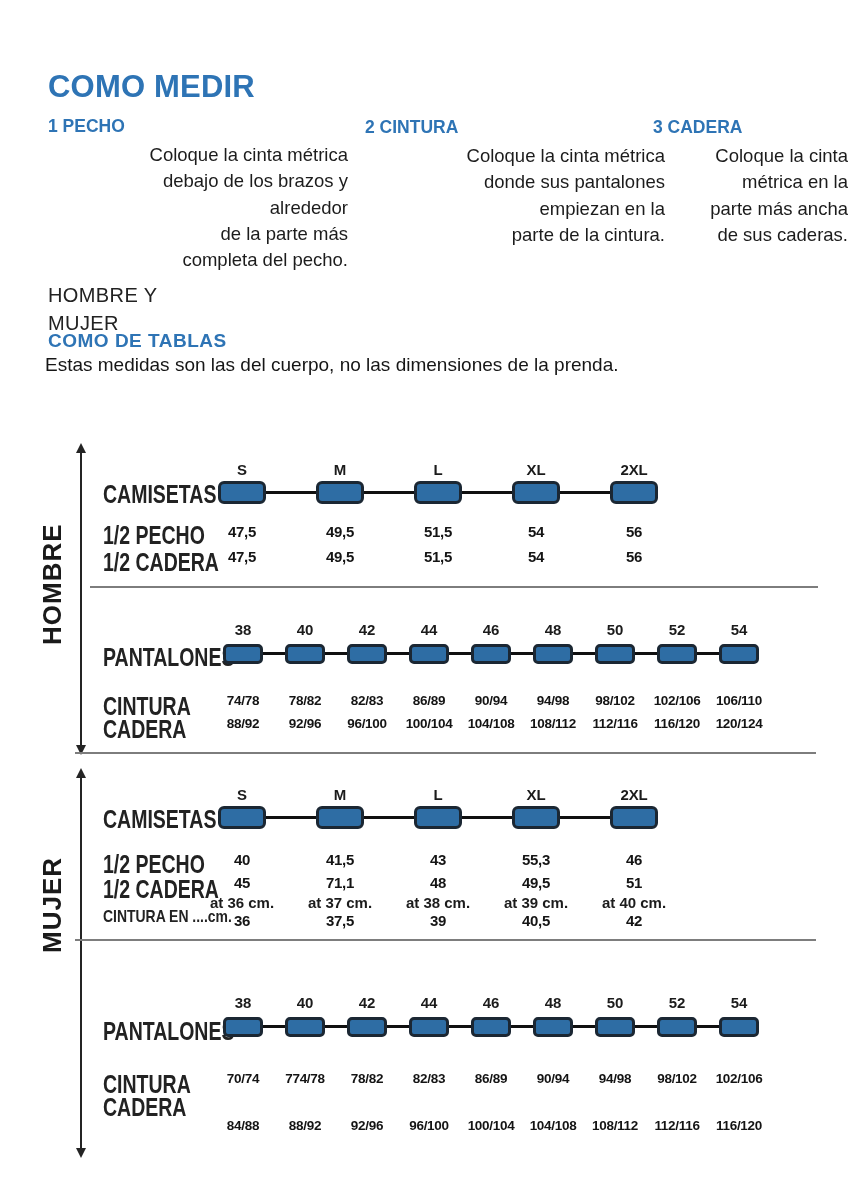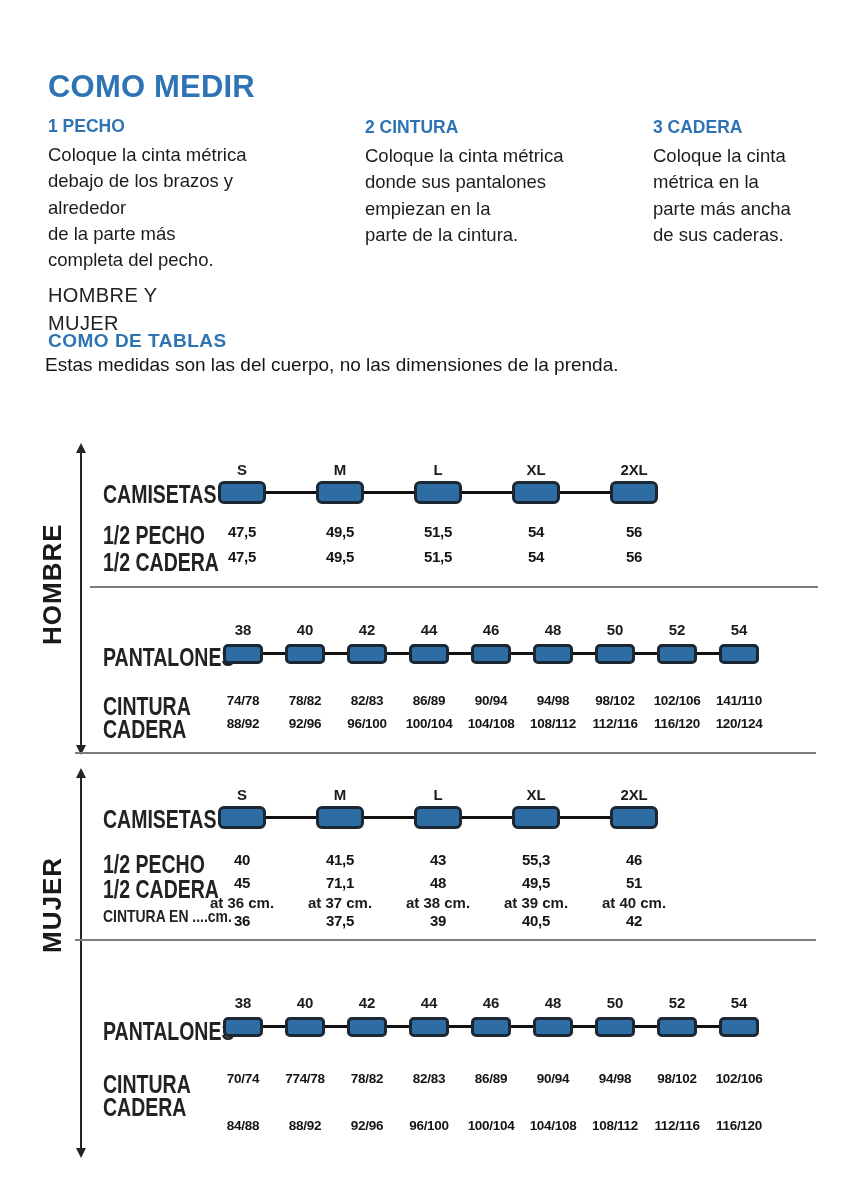--- a/index.html
+++ b/index.html
@@ -3,21 +3,21 @@
 <meta charset="utf-8">
 <style>
   html,body {margin:0; padding:0;}
   body {width:848px; height:1200px; background:#ffffff; position:relative;
         font-family:"Liberation Sans", sans-serif; color:#1c1c1c; overflow:hidden;}
   .abs {position:absolute;}
 
   .title {font-size:31px; font-weight:800; color:#2E74B5; letter-spacing:.2px;}
 
   .instr-h {font-size:17.5px; font-weight:700; color:#2E74B5; margin:0 0 5px 0;}
-  .instr-b {font-size:18.5px; line-height:1.42; white-space:pre-line;}
+  .instr-b {font-size:18.5px; line-height:1.42; white-space:pre-line;text-align:right;}
   .instr-note {font-size:20px; line-height:1.4; margin-top:8px; white-space:pre-line;
                letter-spacing:.4px; color:#222;}
 
   .talla-h {font-size:19px; font-weight:700; color:#2E74B5; letter-spacing:.5px;}
   .talla-b {font-size:19px; color:#161616;}
 
   
   .varrow {width:2px; background:#242424;}
   .varrow::before {content:""; position:absolute; top:-9px; left:-4px; width:0; height:0;
       border-left:5px solid transparent; border-right:5px solid transparent;
@@ -182,21 +182,21 @@
 <div class="abs clab" style="left:103px; top:691px;">CINTURA</div>
 <div class="abs r9 vals vals-sm" style="top:693px;">
   <div class="c">74/78</div>
   <div class="c">78/82</div>
   <div class="c">82/83</div>
   <div class="c">86/89</div>
   <div class="c">90/94</div>
   <div class="c">94/98</div>
   <div class="c">98/102</div>
   <div class="c">102/106</div>
-  <div class="c">141/110</div>
+  <div class="c">106/110</div>
 </div>
 <div class="abs clab" style="left:103px; top:714px;">CADERA</div>
 <div class="abs r9 vals vals-sm" style="top:716px;">
   <div class="c">88/92</div>
   <div class="c">92/96</div>
   <div class="c">96/100</div>
   <div class="c">100/104</div>
   <div class="c">104/108</div>
   <div class="c">108/112</div>
   <div class="c">112/116</div>

